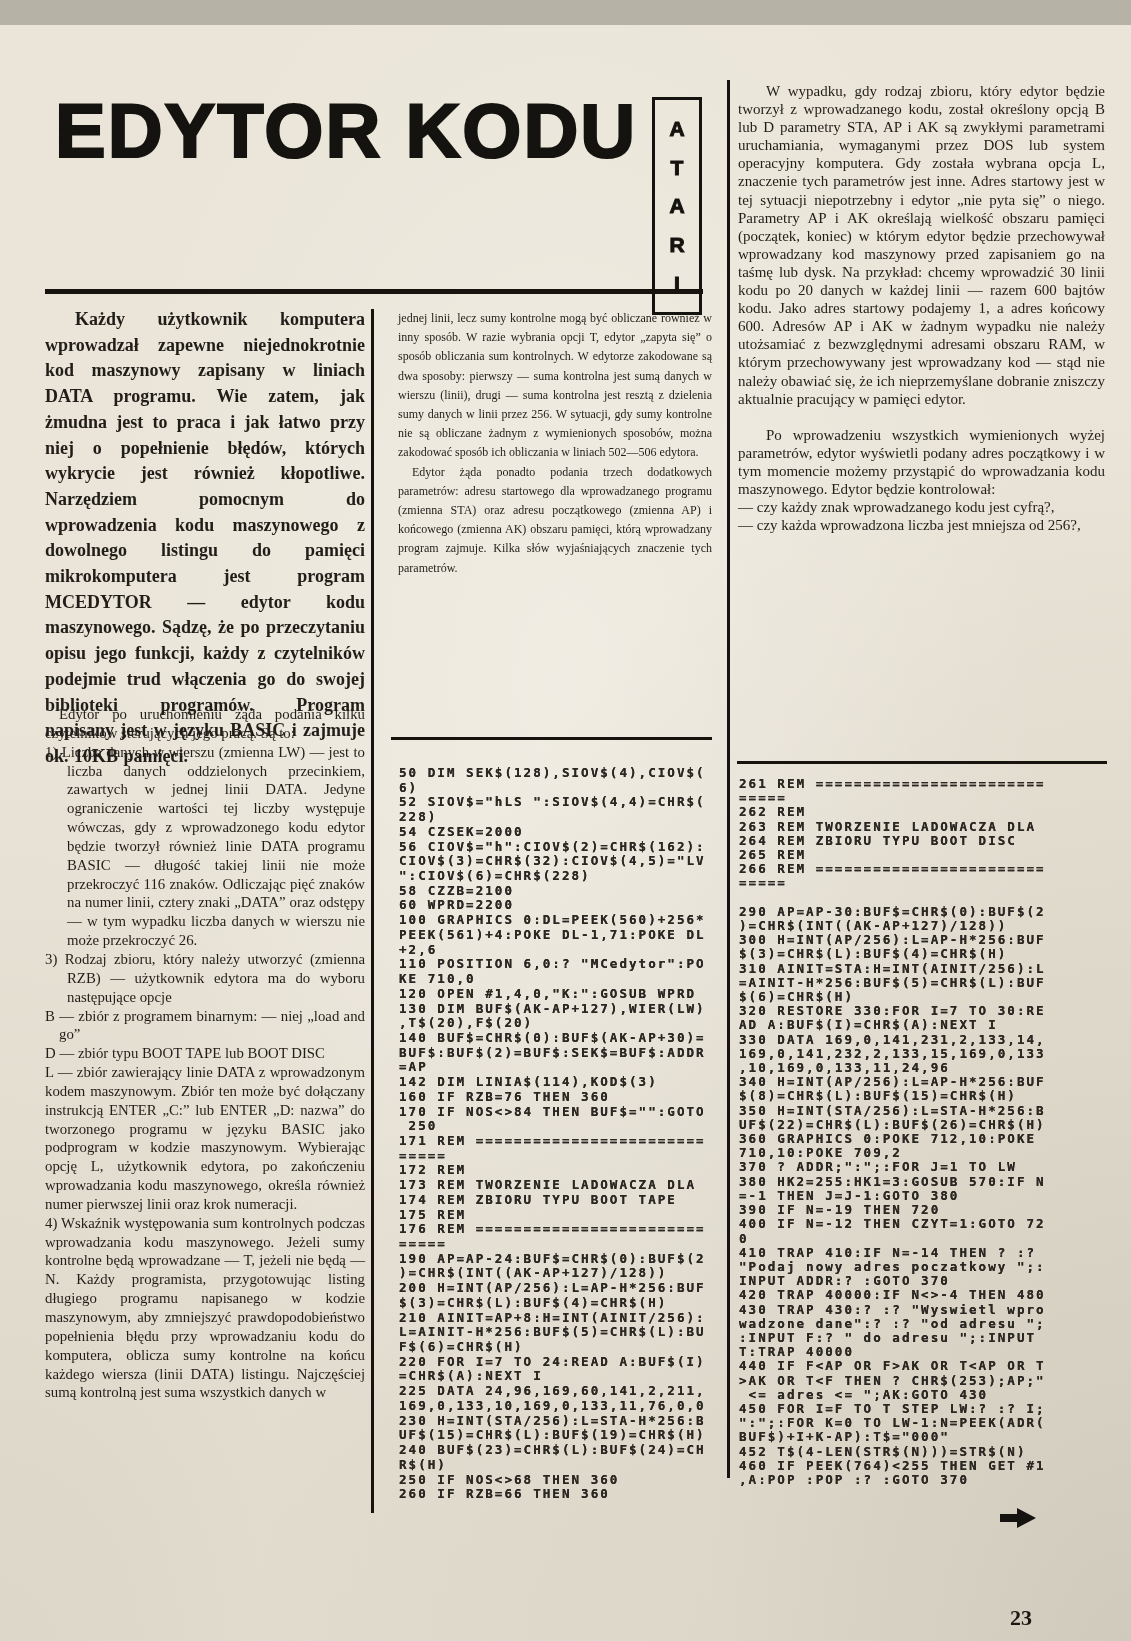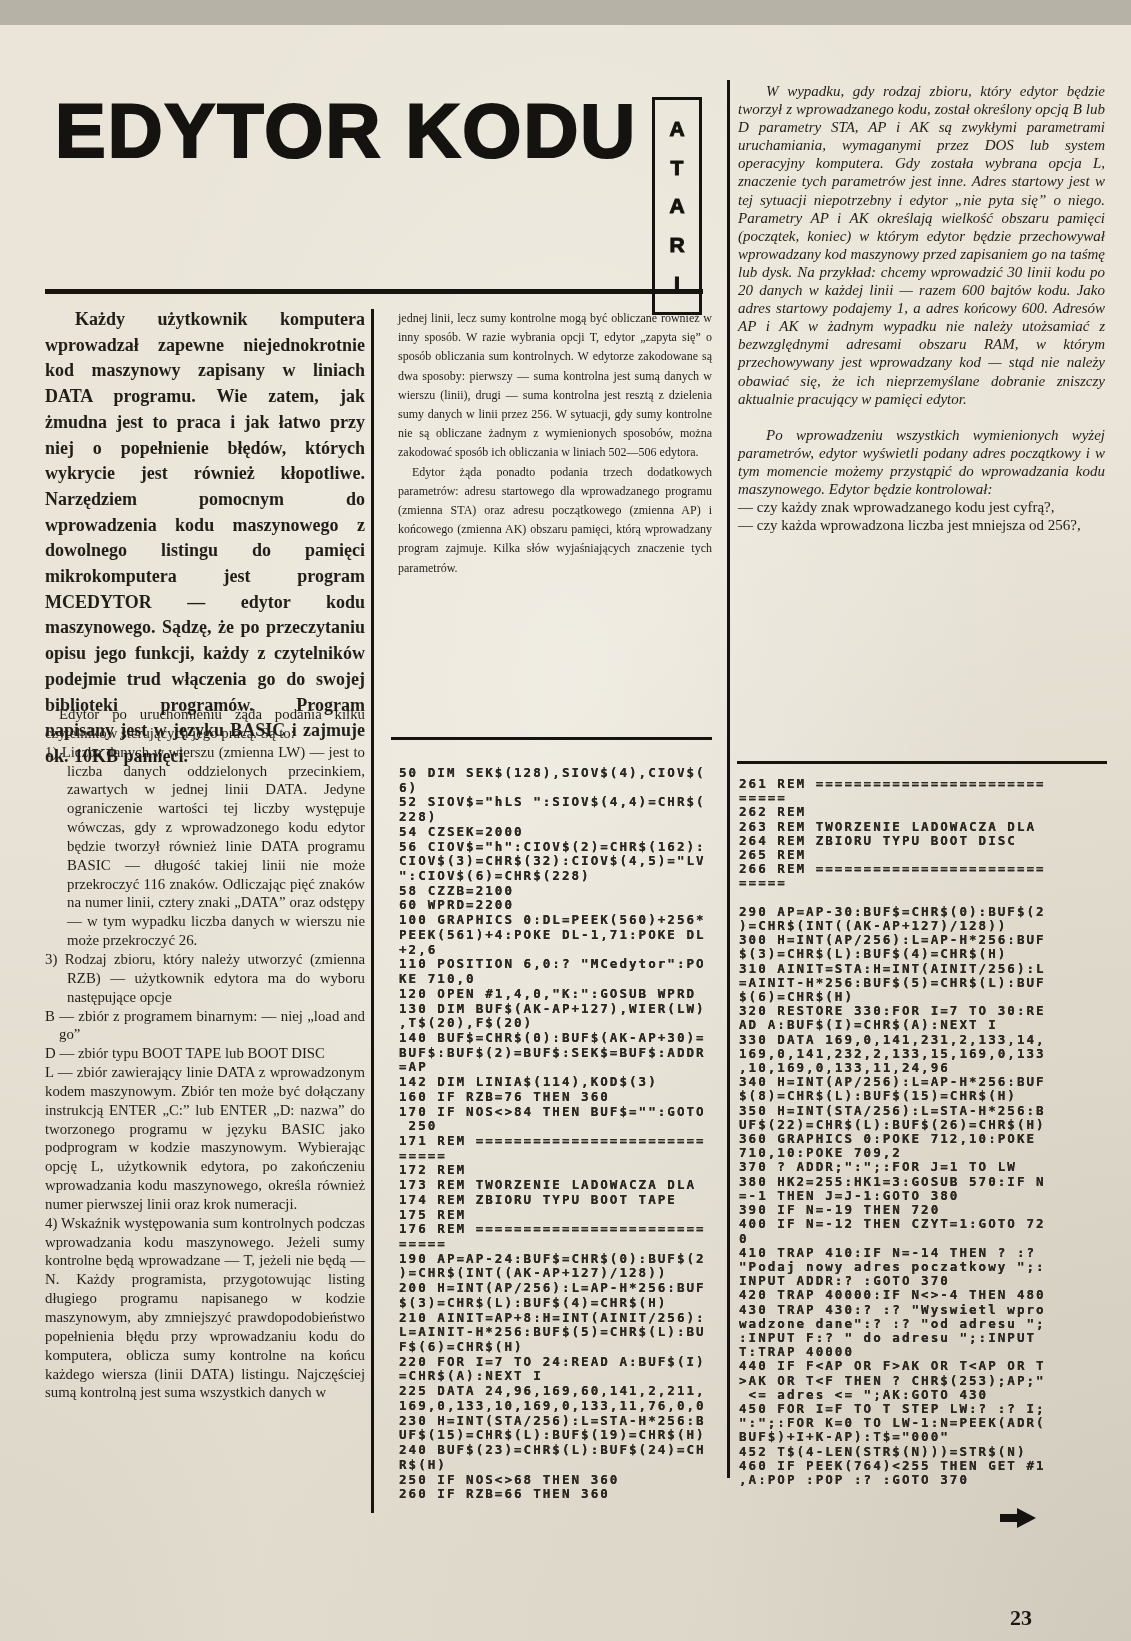--- a/index.html
+++ b/index.html
@@ -36,21 +36,21 @@
   .leftbody{ left:45px;top:680px;width:320px;font-size:14.8px;line-height:18.85px; }
   .leftbody p{margin:0;}
   .leftbody p.first{text-indent:14px;}
   .hang{padding-left:22px;text-indent:-22px;}
   .hang-sm{padding-left:14px;text-indent:-14px;}
   .midtext{ left:398px;top:284px;width:314px;font-size:12px;line-height:19.2px; }
   .midtext p{margin:0;}
   .midtext p.indent{text-indent:14px;}
   .righttext{ left:738px;top:57px;width:367px;font-size:15px;line-height:18.1px; }
   .righttext p{margin:0;}
-  .righttext p.indent{text-indent:28px;font-style:italic;}
+  .righttext p.indent{text-indent:28px;}
   .righttext p.gap{margin-top:18px;}
   
   .listing{
     font-family:"DejaVu Sans Mono", monospace;font-weight:700;color:#2b2823;
     font-size:12.6px;letter-spacing:2.0px;white-space:pre;margin:0;
     text-shadow:0 0 0.6px #2b2823;
   }
   .listing.mid{left:399px;top:741px;line-height:14.72px;}
   .listing.right{left:739px;top:752px;line-height:14.2px;}
   .page-number{

